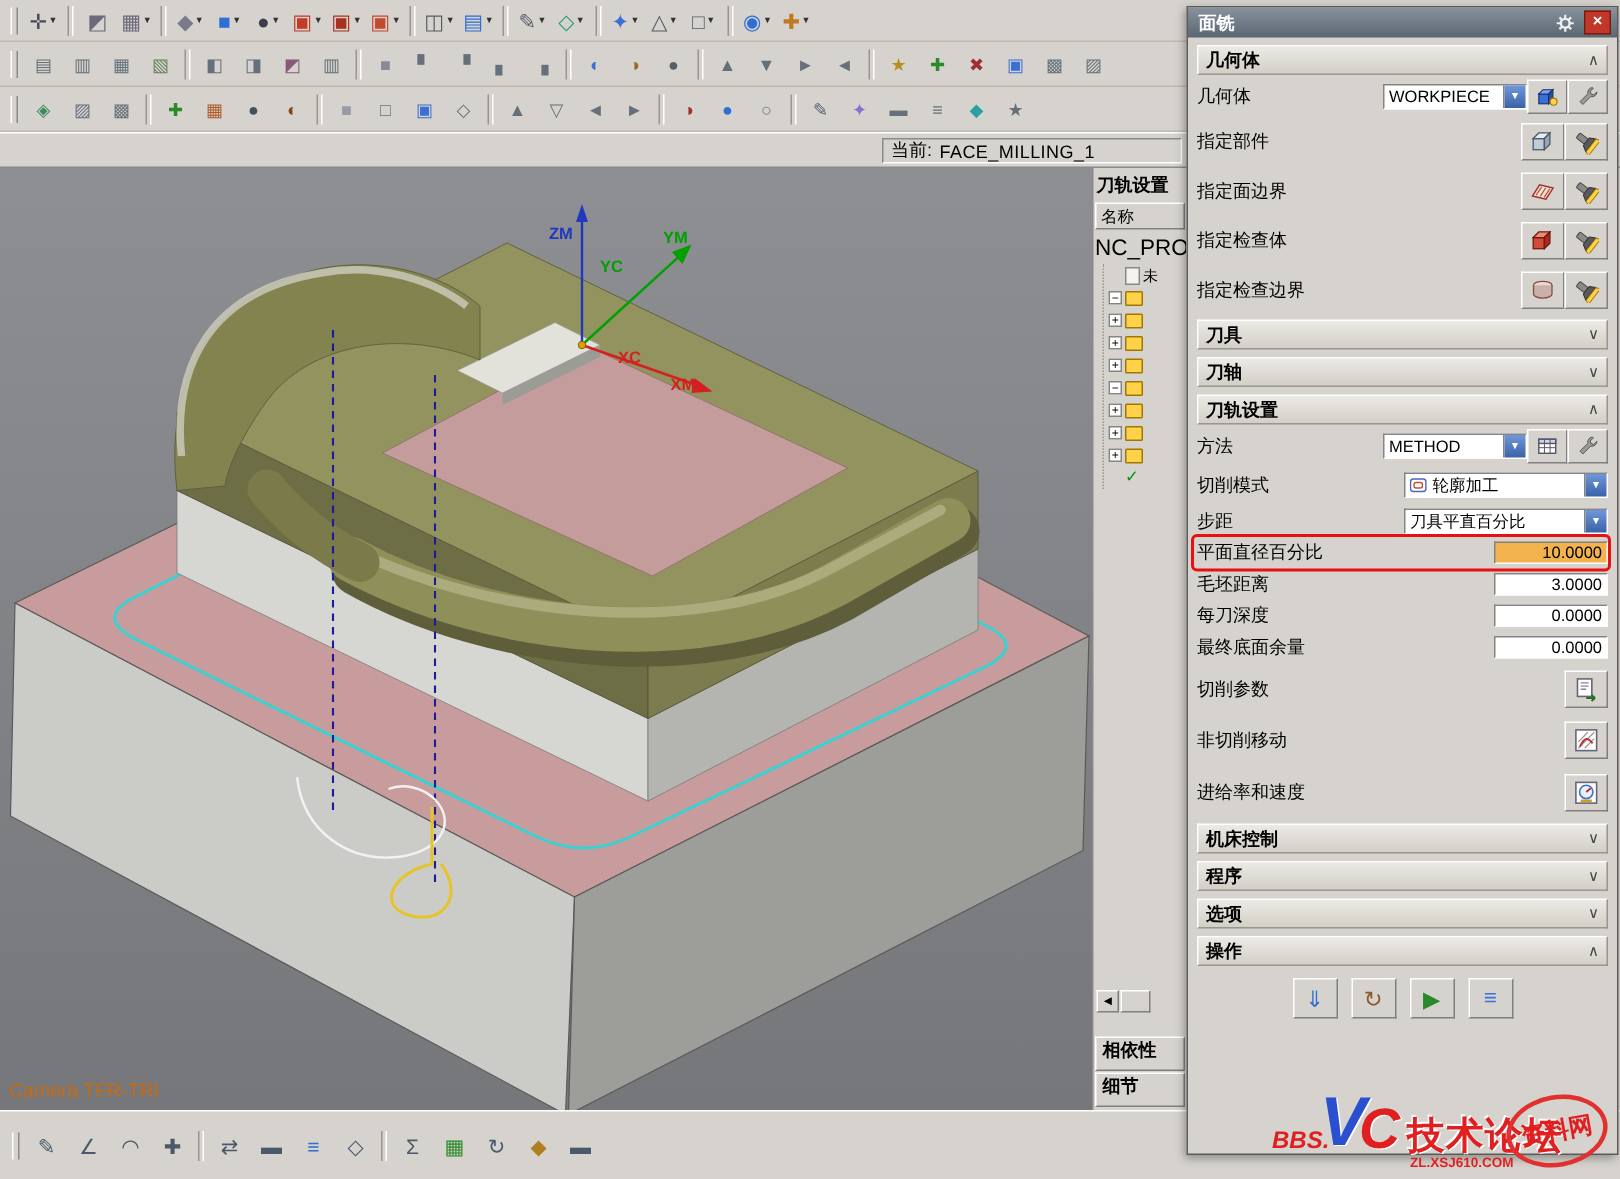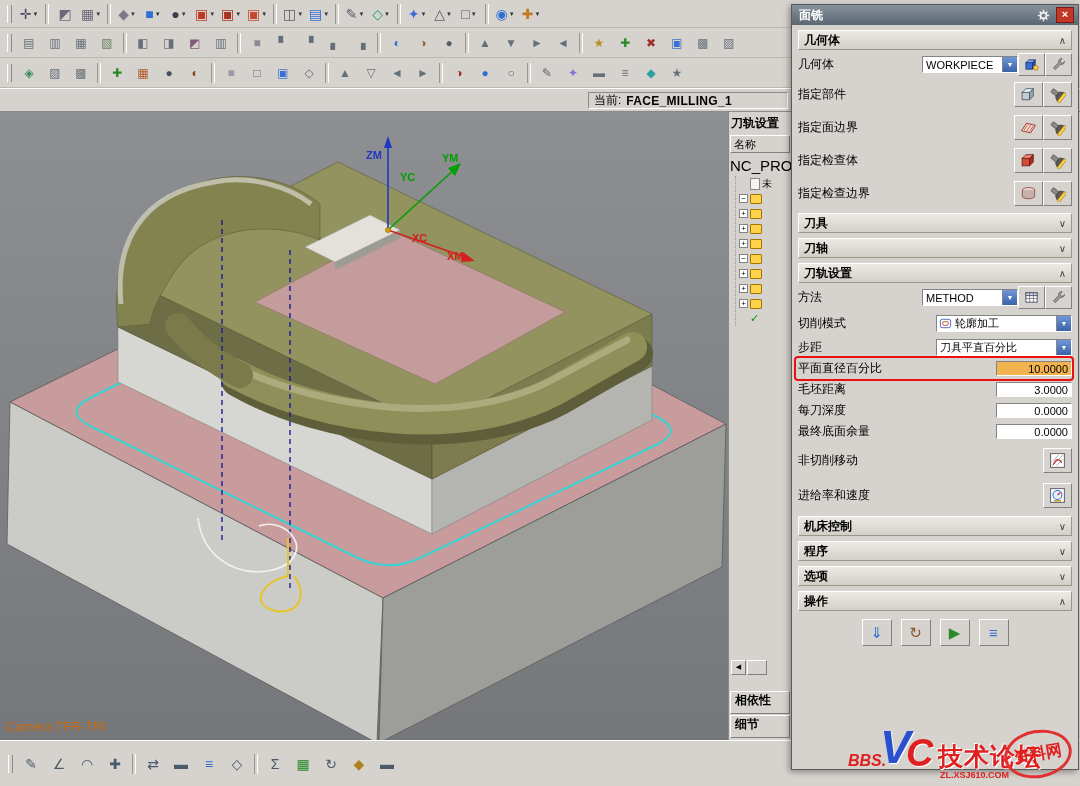--- a/index.html
+++ b/index.html
@@ -17,21 +17,21 @@
   .tg{font-size:14px;line-height:1}
   #tb2 .tg,#tb3 .tg{font-size:12px}
   .tcaret{font-size:6px;color:#333}
   .tsep{width:2px;height:20px;border-left:1px solid #9a968c;border-right:1px solid #fff;margin:0 3px}
 
   
   .statusbar{position:absolute;top:88px;left:0;width:1080px;height:24px;background:#d6d3ce;
     border-top:1px solid #fff;border-bottom:1px solid #8a8a8a;box-sizing:border-box}
   .status-box{position:absolute;left:588px;top:3px;width:200px;height:17px;display:flex;align-items:center;
     gap:5px;padding:0 5px;border:1px solid;border-color:#8a8a8a #fff #fff #8a8a8a;box-sizing:border-box}
-  .status-val{font-weight:bold;letter-spacing:.3px;white-space:nowrap}
+  .status-val{font-weight:normal;letter-spacing:.3px;white-space:nowrap}
 
   
   .viewport{position:absolute;left:0;top:112px;width:732px;height:628px;overflow:hidden;background:#808285}
   .camera-label{position:absolute;left:6px;bottom:6px;color:#c96a10;font-size:13px}
 
   
   .navigator{position:absolute;left:728px;top:112px;width:63px;height:628px;background:#d6d3ce;
     border-left:1px solid #8a8a8a;box-sizing:border-box;overflow:hidden}
   .nav-title{font-weight:bold;padding:3px 2px 1px;white-space:nowrap;overflow:hidden}
   .nav-colhdr{margin:2px 1px;height:16px;border:1px solid;border-color:#fff #808080 #808080 #fff;
@@ -737,20 +737,32 @@
       </div>
       <div class="row frow">
         <span class="lbl">每刀深度</span>
         <input class="numfield" value="0.0000" style="">
       </div>
       <div class="row frow">
         <span class="lbl">最终底面余量</span>
         <input class="numfield" value="0.0000" style="">
       </div>
 
+      <div class="row brow">
+        <span class="lbl">切削参数</span>
+        <div class="rgt">
+          <div class="ibtn big">
+            <svg width="17" height="17" viewBox="0 0 16 16">
+                <rect x="2.5" y="1.5" width="9" height="11" fill="#fff" stroke="#667"></rect>
+                <path d="M4.5 4 H9.5 M4.5 6 H9.5 M4.5 8 H8" stroke="#889" stroke-width="0.8"></path>
+                <path d="M8 13.5 H13.5 M13.5 13.5 L11.3 11.6 M13.5 13.5 L11.3 15.4" stroke="#2a6a2a" stroke-width="1.2" fill="none"></path>
+              </svg>
+          </div>
+        </div>
+      </div>
       <div class="row brow" style="min-height:32px">
         <span class="lbl">非切削移动</span>
         <div class="rgt">
           <div class="ibtn big">
             <svg width="17" height="17" viewBox="0 0 16 16">
                 <rect x="1.5" y="1.5" width="13" height="13" fill="#fff" stroke="#667"></rect>
                 <path d="M3 13 L13 3 M3 9 L9 3 M7 13 L13 7" stroke="#9a9a9a" stroke-width="0.8"></path>
                 <path d="M4 12 C7 6 9 6 12 10" stroke="#c03030" stroke-width="1.2" fill="none"></path>
               </svg>
           </div>

